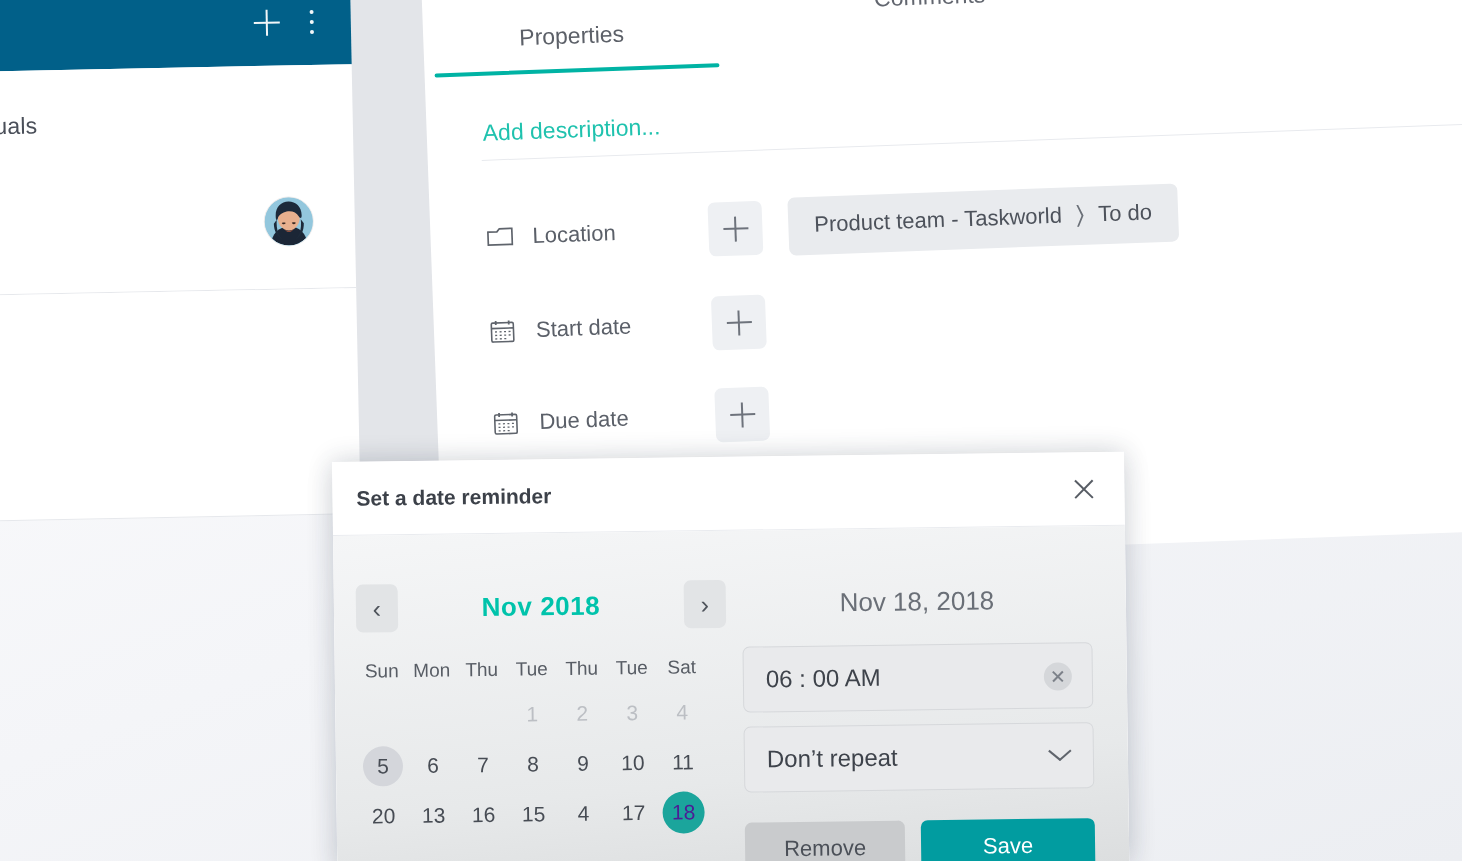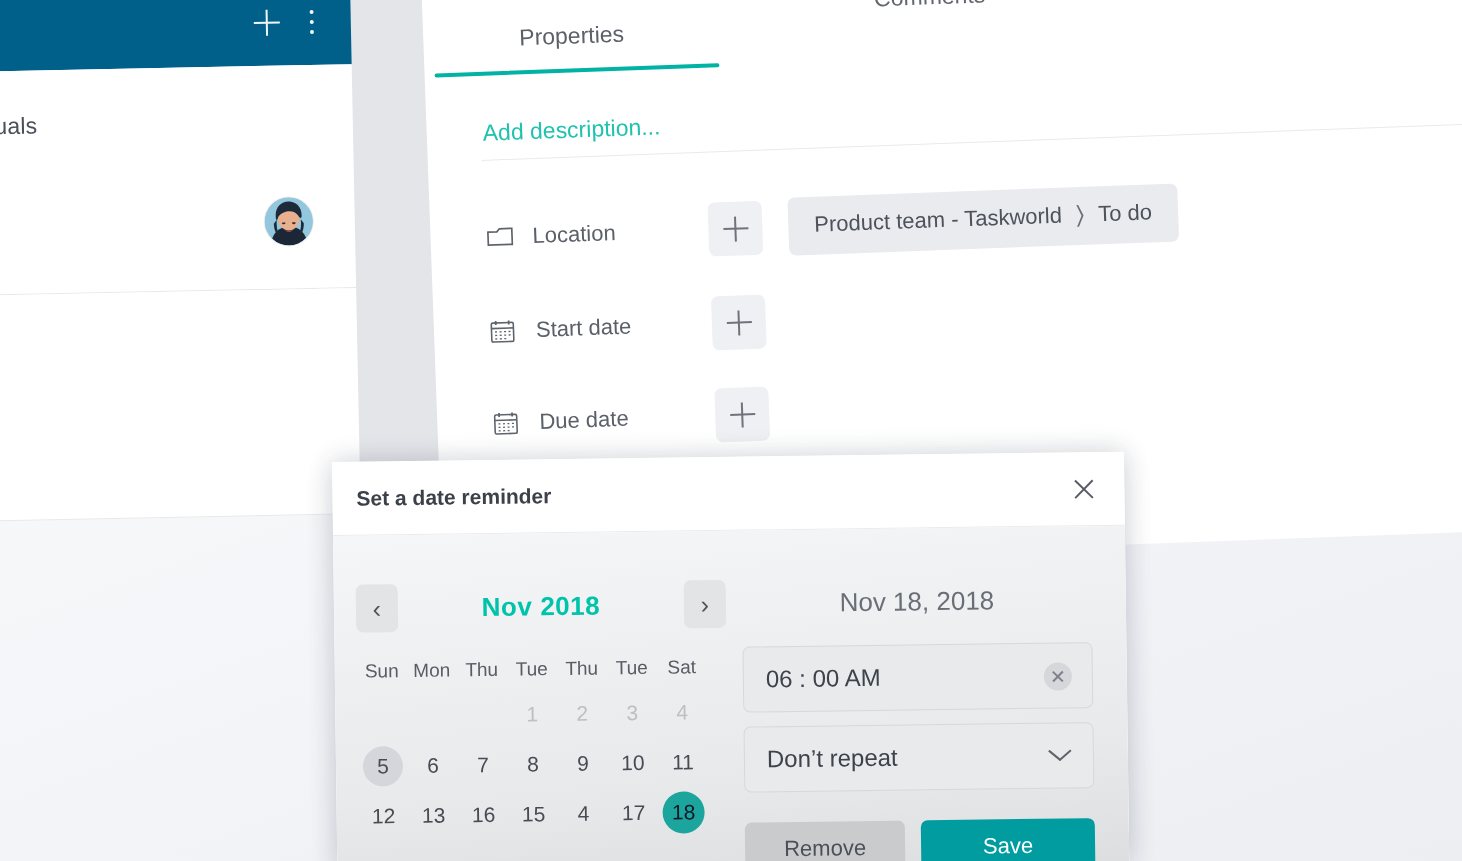--- a/index.html
+++ b/index.html
@@ -267,21 +267,21 @@
   .cal-cell.dow { color: #585d65; font-size: 19px; height: 40px; }
   .cal-cell.muted { color: #bcbfc4; }
   .cal-cell.today .disc {
     width: 40px; height: 40px; border-radius: 50%;
     background: #d4d6db;
     display: flex; align-items: center; justify-content: center;
   }
   .cal-cell.selected .disc {
     width: 42px; height: 42px; border-radius: 50%;
     background: #1ba59c;
-    color: #0f172a;
+    color: #4c1d95;
     display: flex; align-items: center; justify-content: center;
   }
 
   
   #picker-side { position: absolute; left: 408px; top: 44px; width: 350px; }
   #picked-date {
     text-align: center;
     font-size: 26px;
     color: #6a6f77;
     white-space: nowrap;
@@ -495,21 +495,21 @@
                   <span class="disc">5</span>
                 </span>
                 <span class="cal-cell">6</span>
                 <span class="cal-cell">7</span>
                 <span class="cal-cell">8</span>
                 <span class="cal-cell">9</span>
                 <span class="cal-cell">10</span>
                 <span class="cal-cell">11</span>
               </div>
               <div class="cal-week">
-                <span class="cal-cell">12</span>
+                <span class="cal-cell">20</span>
                 <span class="cal-cell">13</span>
                 <span class="cal-cell">16</span>
                 <span class="cal-cell">15</span>
                 <span class="cal-cell">4</span>
                 <span class="cal-cell">17</span>
                 <span class="cal-cell selected">
                   <span class="disc">18</span>
                 </span>
               </div>
             </div>

